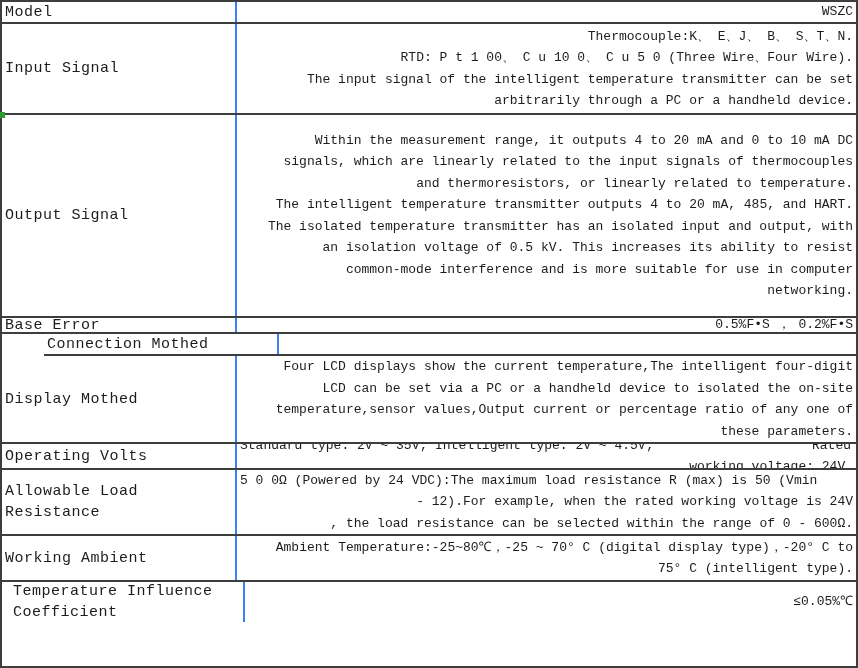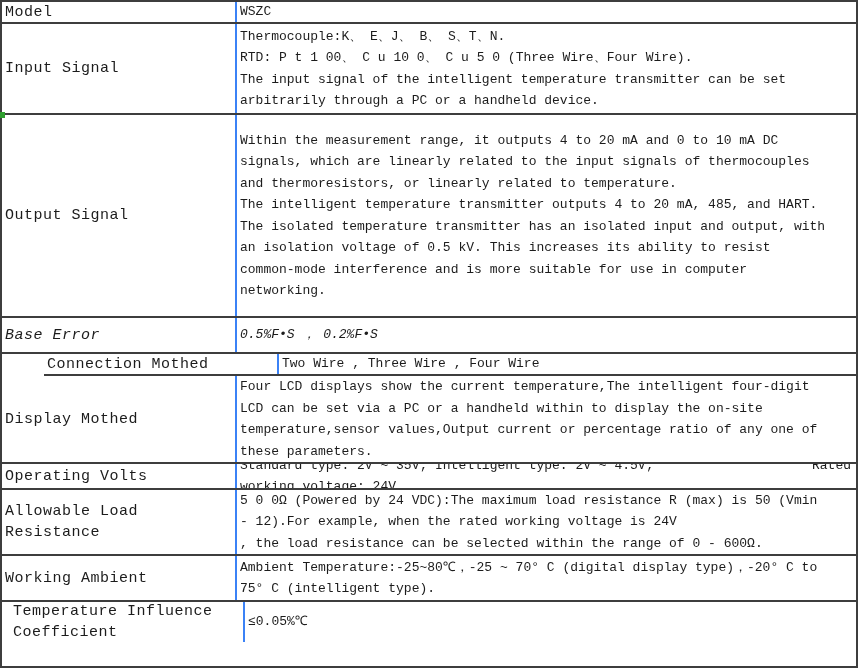--- a/index.html
+++ b/index.html
@@ -25,21 +25,21 @@
     display:flex;flex-direction:column;justify-content:center;
     padding:0 3px 0 3px;
     font-size:15px;letter-spacing:0.5px;line-height:21px;
   }
   .cell.value{
     flex:1 1 auto;
     display:flex;flex-direction:column;justify-content:center;
     font-size:13px;line-height:21.5px;
     padding:0 3px;
   }
-  .vline{white-space:nowrap;text-align:left;flex:0 0 auto;}
+  .vline{white-space:nowrap;text-align:right;flex:0 0 auto;}
   .vline.left{text-align:left;}
   .vline.split{display:flex;justify-content:space-between;text-align:left;}
   .vline.split .rseg{text-align:center;padding-right:2px;}
   .green-mark{
     position:absolute;left:0;top:112px;width:5px;height:6px;
     background:#2f9e2f;z-index:5;
   }
 </style>
 </head>
 <body>
@@ -66,37 +66,34 @@
         <div class="vline">Within the measurement range, it outputs 4 to 20 mA and 0 to 10 mA DC</div>
         <div class="vline">signals, which are linearly related to the input signals of thermocouples</div>
         <div class="vline">and thermoresistors, or linearly related to temperature.</div>
         <div class="vline">The intelligent temperature transmitter outputs 4 to 20 mA, 485, and HART.</div>
         <div class="vline">The isolated temperature transmitter has an isolated input and output, with</div>
         <div class="vline">an isolation voltage of 0.5 kV. This increases its ability to resist</div>
         <div class="vline">common-mode interference and is more suitable for use in computer</div>
         <div class="vline">networking.</div>
       </div>
     </div>
-    <div class="row" style="height: 36px; font-style: italic;">
+    <div class="row" style="height: 16px;">
       <div class="cell label">Base Error</div>
       <div class="cell value">
         <div class="vline">0.5%F•S ， 0.2%F•S</div>
       </div>
     </div>
     <div class="row" style="height: 22px; margin-left: 42px;">
       <div class="cell label">Connection Mothed</div>
-      <div class="cell value">
-        <div class="vline">Two Wire , Three Wire , Four Wire</div>
-      </div>
     </div>
     <div class="row" style="height: 88px;">
       <div class="cell label">Display Mothed</div>
       <div class="cell value">
         <div class="vline">Four LCD displays show the current temperature,The intelligent four-digit</div>
-        <div class="vline">LCD can be set via a PC or a handheld within to display the on-site</div>
+        <div class="vline">LCD can be set via a PC or a handheld device to isolated the on-site</div>
         <div class="vline">temperature,sensor values,Output current or percentage ratio of any one of</div>
         <div class="vline">these parameters.</div>
       </div>
     </div>
     <div class="row" style="height: 26px;">
       <div class="cell label">Operating Volts</div>
       <div class="cell value">
         <div class="vline split">
           <span>Standard type: 2V ~ 35V; Intelligent type: 2V ~ 4.5V;</span>
           <span class="rseg">Rated</span>

